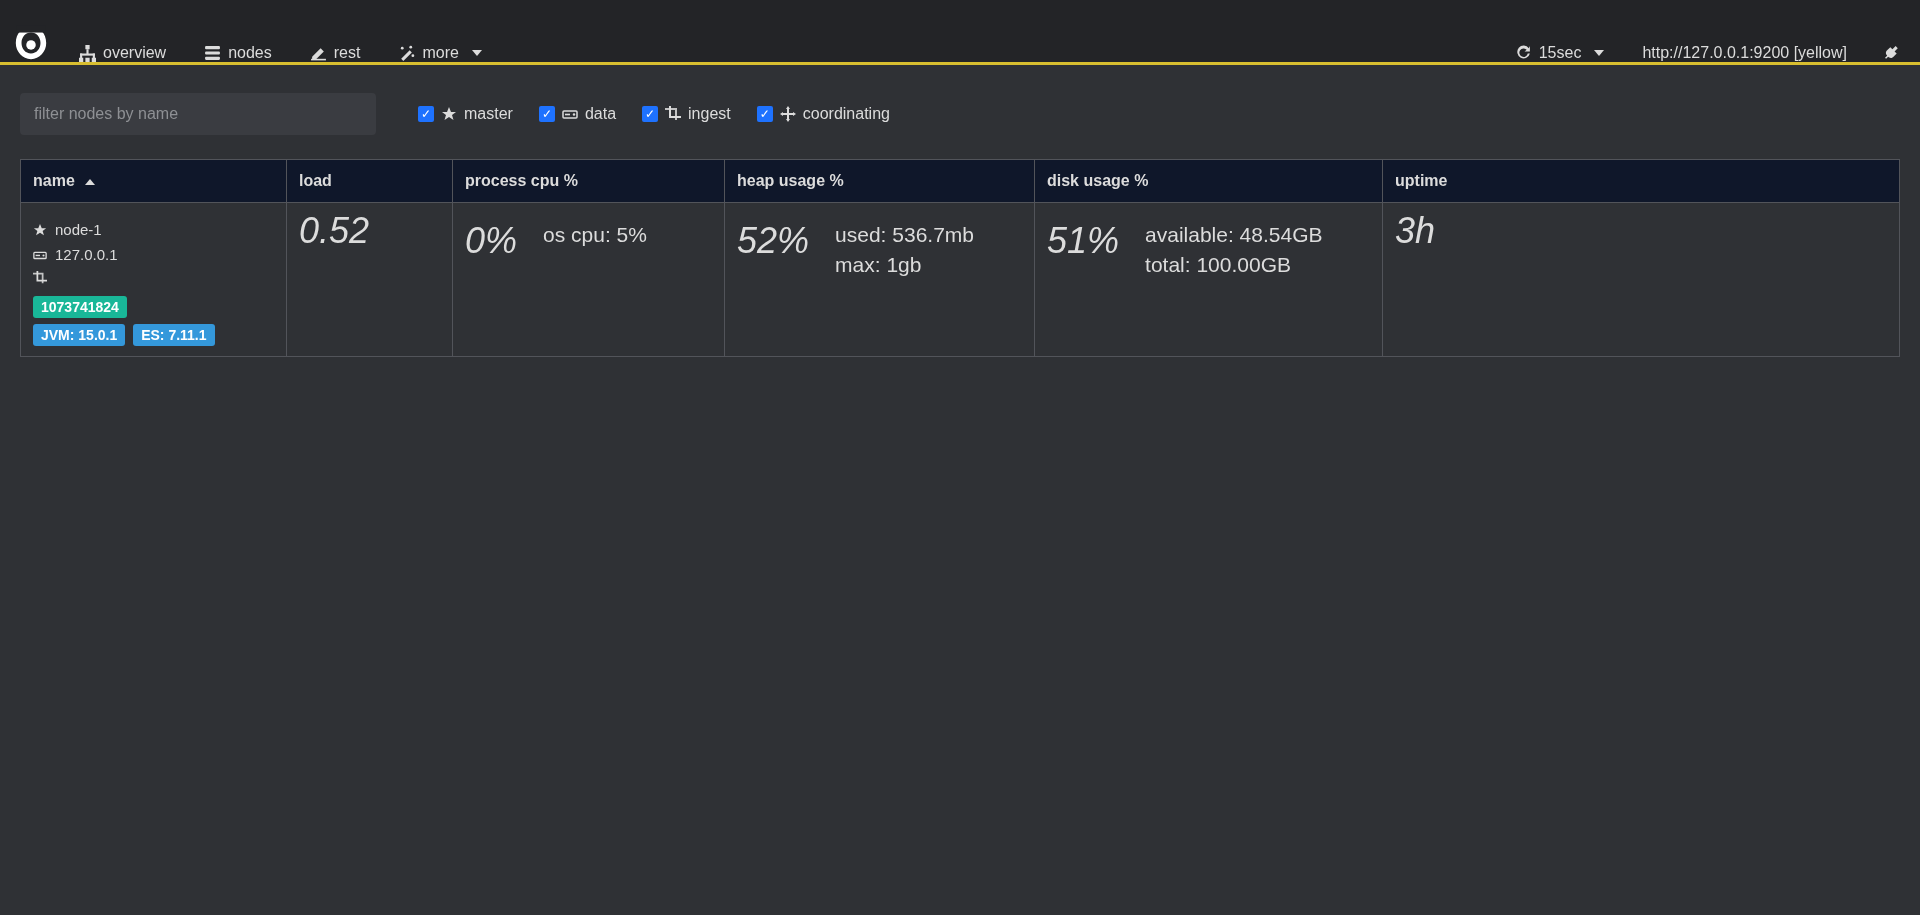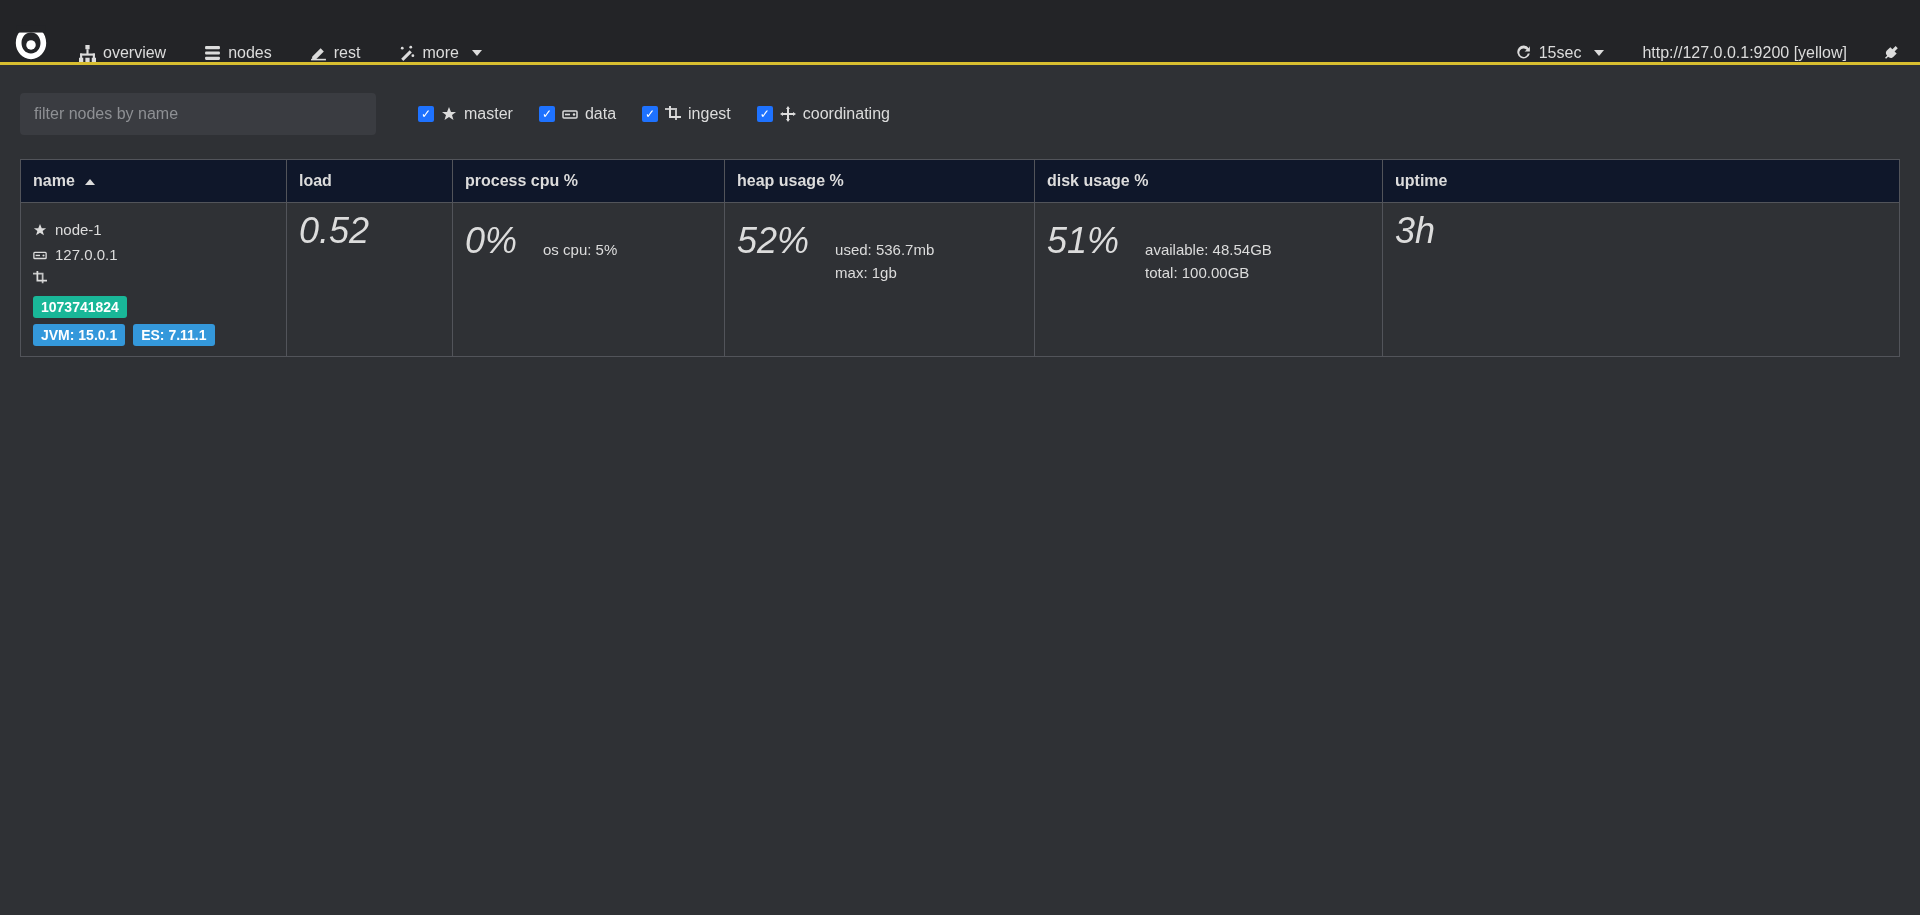--- a/index.html
+++ b/index.html
@@ -96,21 +96,21 @@
   }
   .col-name{width:266px;}
   .col-load{width:166px;}
   .col-cpu{width:272px;}
   .col-heap{width:310px;}
   .col-disk{width:348px;}
   .col-uptime{width:auto;}
 
   .big-val{font-size:36px;font-weight:400;color:var(--text);line-height:1;font-style:italic;}
   .metric-cell{display:flex;gap:26px;align-items:flex-start;padding-top:10px;padding-bottom:10px;}
-  .metric-sub{display:flex;flex-direction:column;gap:6px;font-size:15px;margin-top:18px;}
+  .metric-sub{display:flex;flex-direction:column;gap:6px;font-size:21px;margin-top:0;}
 
   
   .node-line{display:flex;align-items:center;gap:8px;font-size:15px;margin-bottom:5px;margin-top:8px;}
   .node-line svg{width:14px;height:14px;fill:var(--text);}
   .badge{
     display:inline-block;padding:3px 8px;border-radius:3px;color:#fff;font-size:14px;
     font-weight:700;margin-top:6px;margin-right:4px;
   }
   .badge.green{background:var(--badge-green);}
   .badge.blue{background:var(--badge-blue);}

